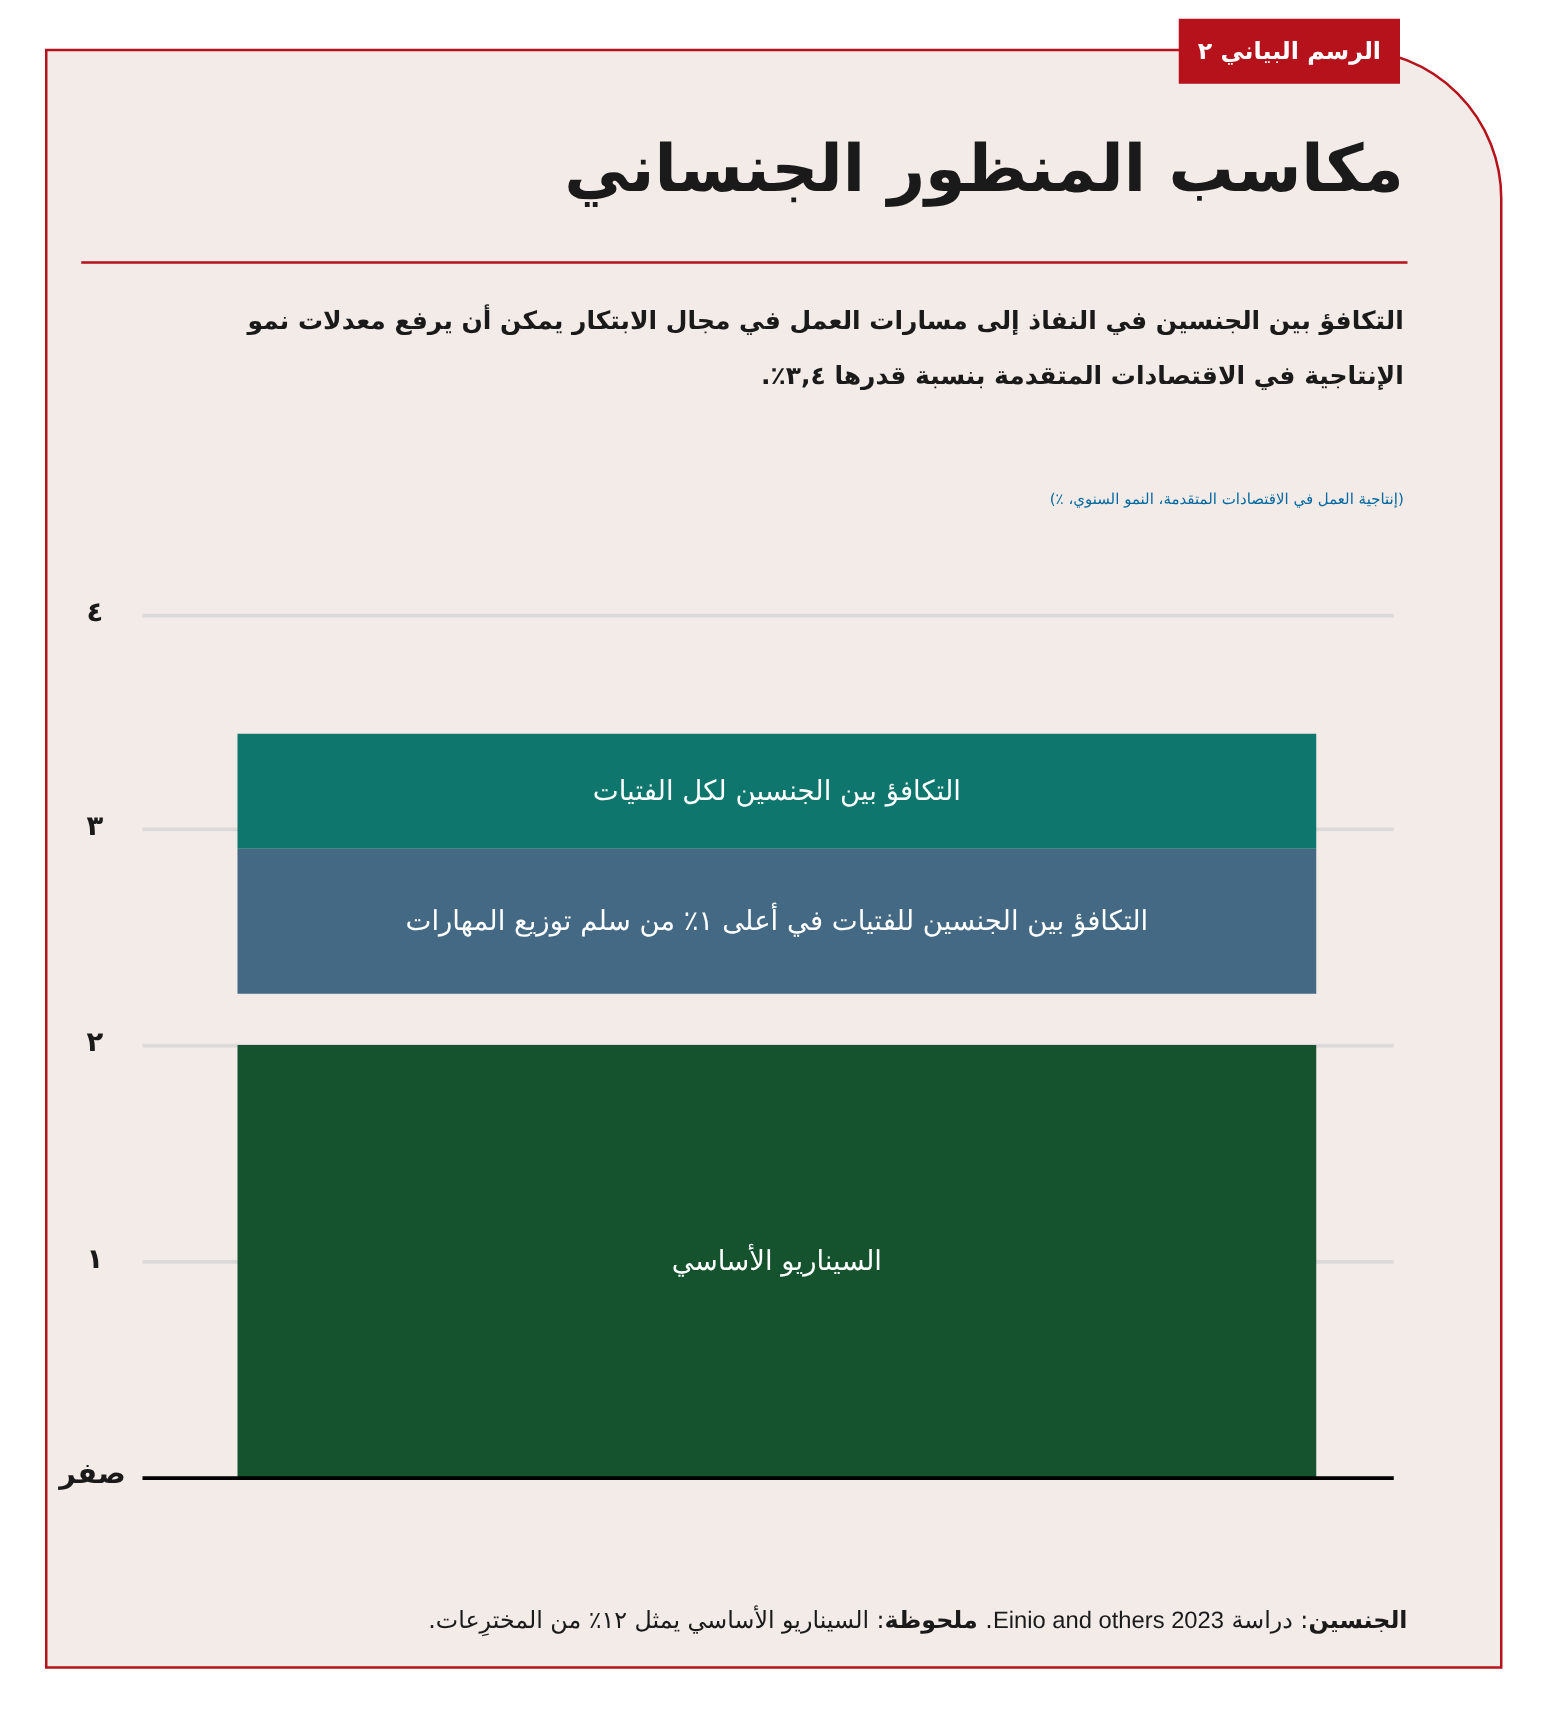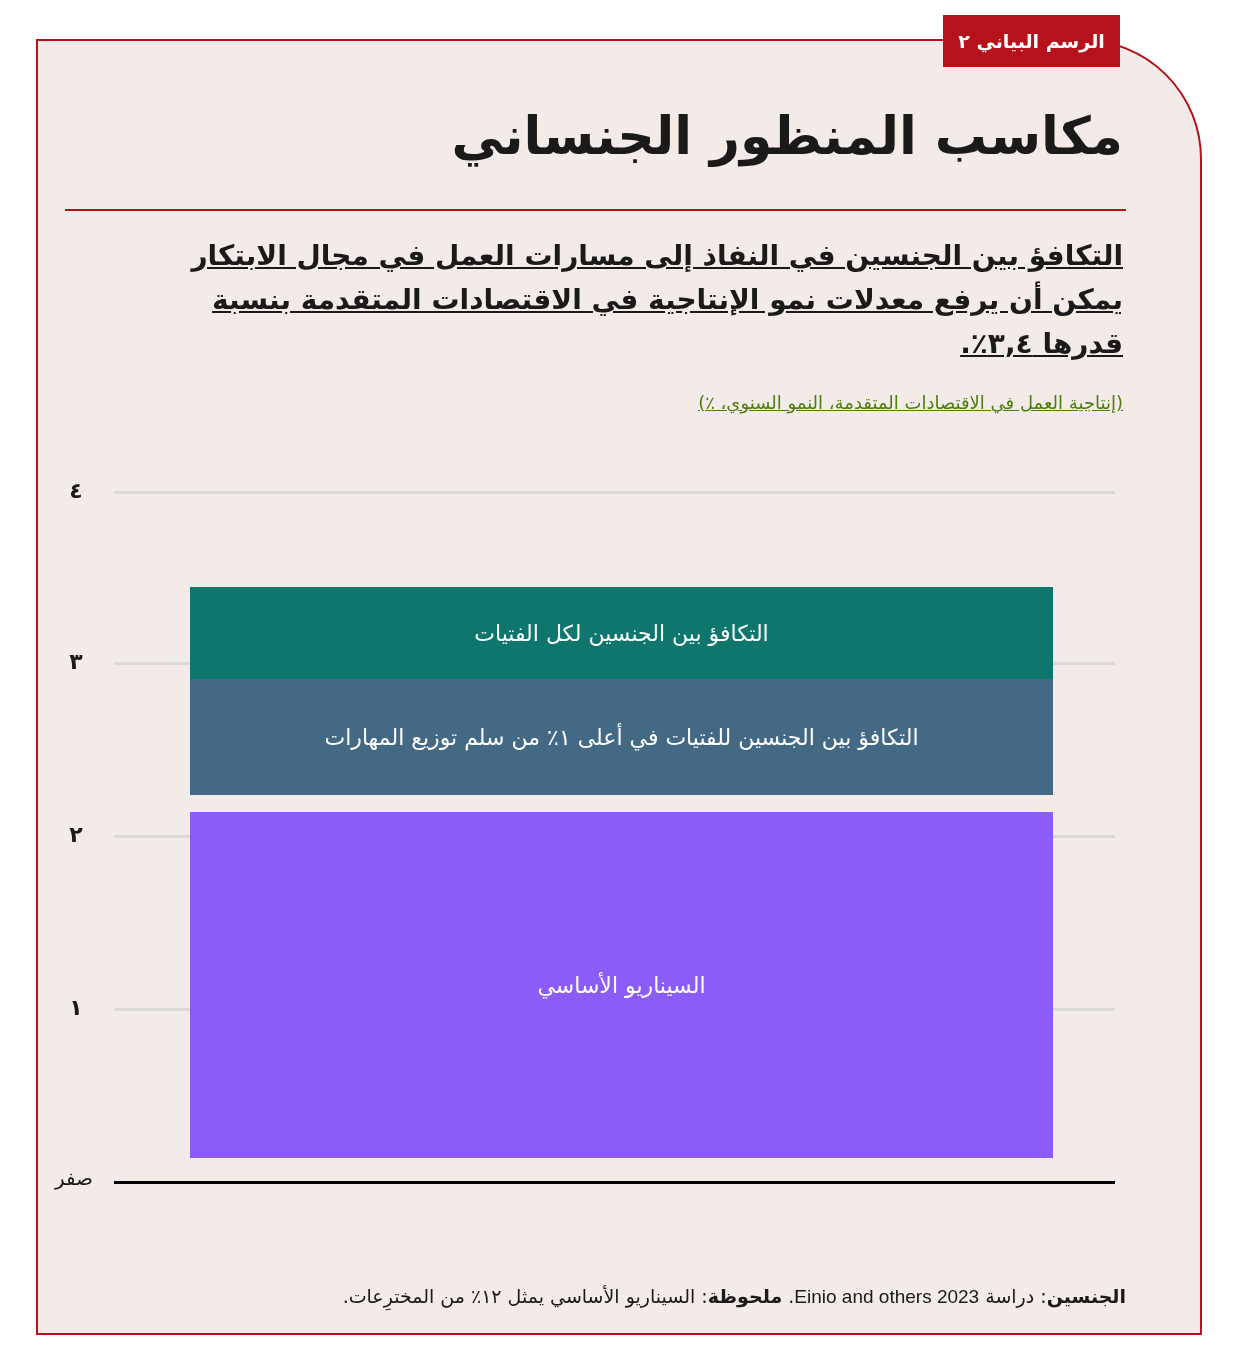--- a/index.html
+++ b/index.html
@@ -15,24 +15,24 @@
          display: flex; align-items: center; justify-content: center;
          font-size: 19px; font-weight: bold; z-index: 3; }
 
   .title { position: absolute; right: 110px; top: 106px; direction: rtl;
            font-size: 52px; font-weight: bold; color: #1a1a1a; white-space: nowrap; text-align: right; }
 
   .title-rule { position: absolute; left: 65px; top: 209px; width: 1061px; height: 2px;
                 background: #b5121b; }
 
   .subtitle { position: absolute; right: 110px; top: 234px; width: 960px; direction: rtl;
-              font-size: 28px; line-height: 44px; color: #1a1a1a; font-weight: bold; text-decoration: underline; }
+              font-size: 20px; line-height: 44px; color: #1a1a1a; font-weight: bold; }
 
   .unit-label { position: absolute; right: 110px; top: 392px; direction: rtl;
-                font-size: 18px; color: #4d7c0f; white-space: nowrap; text-decoration: underline; }
+                font-size: 12px; color: #0369a1; white-space: nowrap; }
 
   .gridline { position: absolute; left: 114px; width: 1001px; height: 3px; background: #dcdad9; }
   .zero-line { position: absolute; left: 114px; width: 1001px; height: 3px; background: #000000; top: 1181px; }
 
   .ytick { position: absolute; width: 60px; text-align: center; left: 46px;
            font-size: 22px; font-weight: bold; color: #1a1a1a; direction: rtl; }
 
   .bar-seg { position: absolute; left: 190px; width: 863px; display: flex;
              align-items: center; justify-content: center; color: #ffffff;
              direction: rtl; font-size: 22px; }
@@ -58,29 +58,29 @@
 
 <div class="gridline" style="top:491px"></div>
 <div class="gridline" style="top:662px"></div>
 <div class="gridline" style="top:835px"></div>
 <div class="gridline" style="top:1008px"></div>
 
 <div class="ytick" style="top:478px">٤</div>
 <div class="ytick" style="top:649px">٣</div>
 <div class="ytick" style="top:822px">٢</div>
 <div class="ytick" style="top:995px">١</div>
-<div class="ytick" style="top:1166px; left:44px; font-weight:normal; font-size:20px">صفر</div>
+<div class="ytick" style="top:1166px; left:44px; font-weight:bold; font-size:23px">صفر</div>
 
 <div class="bar-seg" style="top:587px; height:92px; background:#0f766e">
   <span>التكافؤ بين الجنسين لكل الفتيات</span>
 </div>
 <div class="bar-seg" style="top:679px; height:116px; background:#436985">
   <span>التكافؤ بين الجنسين للفتيات في أعلى ١٪ من سلم توزيع المهارات</span>
 </div>
-<div class="bar-seg" style="top:812px; height:346px; background:#8b5cf6">
+<div class="bar-seg" style="top:836px; height:346px; background:#14532d">
   <span>السيناريو الأساسي</span>
 </div>
 
 <div class="zero-line"></div>
 
 <div class="footer">
   <b>الجنسين</b><span>: دراسة</span>
   <span class="ltr">Einio and others 2023</span>.
   <b>ملحوظة</b><span>: السيناريو الأساسي يمثل ١٢٪ من المخترِعات.</span>
 </div>

